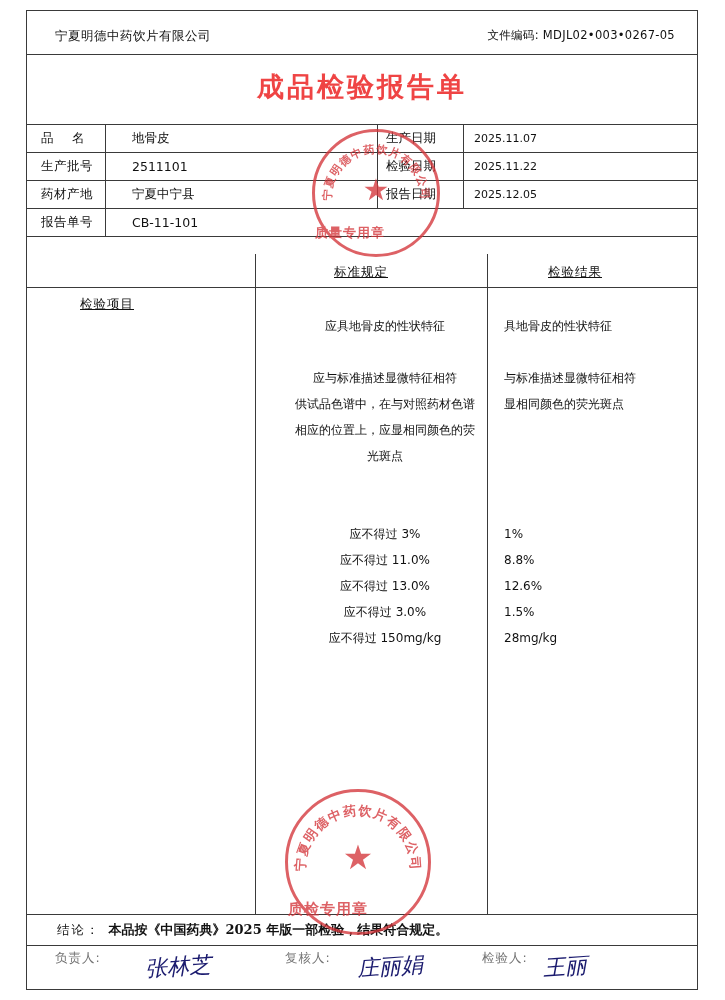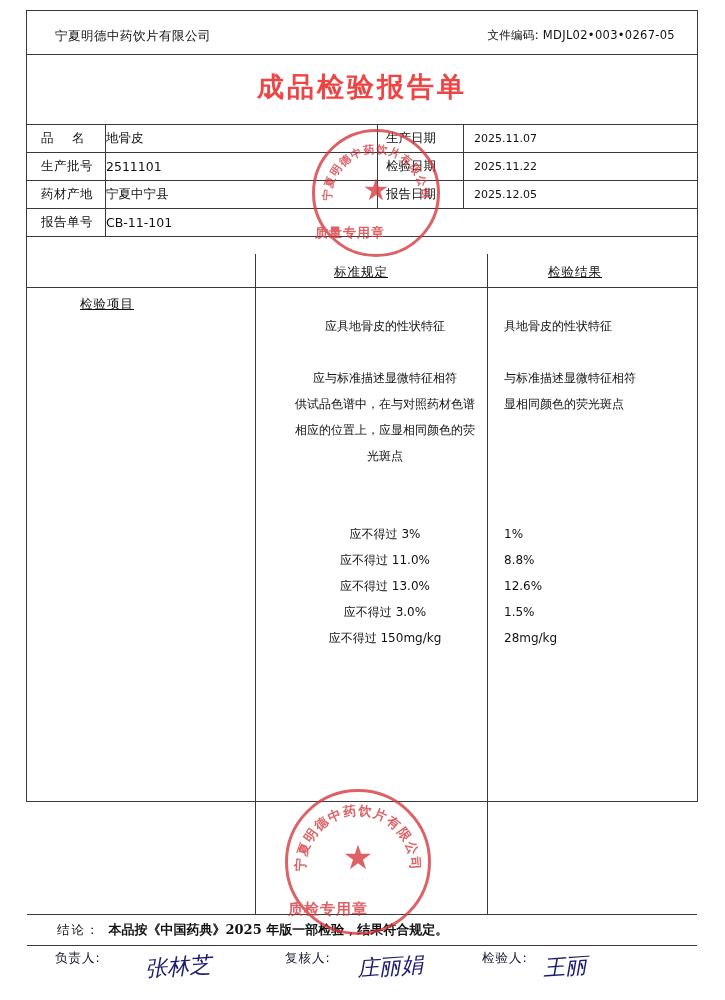--- a/index.html
+++ b/index.html
@@ -16,21 +16,21 @@
     height: 1000px;
     background: #ffffff;
     overflow: hidden;
     box-sizing: border-box;
   }
   .sheet {
     position: absolute;
     left: 26px;
     top: 10px;
     width: 672px;
-    height: 792px;
+    height: 980px;
     border: 1px solid #3a3a3a;
     box-sizing: border-box;
     background: #fff;
   }
   
   .hdr {
     position: absolute;
     left: 0;
     top: 0;
     width: 100%;
@@ -89,21 +89,21 @@
     align-items: center;
     font-size: 12.5px;
     color: #111;
     letter-spacing: 3px;
   }
   .cell-lbl.nospace { letter-spacing: 0.5px; }
   .cell-val {
     flex: 1;
     box-sizing: border-box;
     border-left: 1px solid #3a3a3a;
-    padding-left: 0;
+    padding-left: 26px;
     display: flex;
     align-items: center;
     font-size: 12.5px;
     color: #111;
   }
   .cell-lbl2 {
     width: 86px;
     box-sizing: border-box;
     border-left: 1px solid #3a3a3a;
     padding-left: 8px;
@@ -201,21 +201,21 @@
     font-weight: bold;
     font-family: "DejaVu Serif", "Liberation Serif", serif;
   }
   .sign {
     position: absolute;
     left: 0;
     top: 935px;
     width: 100%;
     height: 44px;
   }
-  .sign .slot { position: absolute; top: 4px; font-size: 12.5px; color: #0f172a; letter-spacing: 1px; }
+  .sign .slot { position: absolute; top: 4px; font-size: 12.5px; color: #737373; letter-spacing: 1px; }
   .s1 { left: 28px; }
   .s2 { left: 258px; }
   .s3 { left: 455px; }
   .sig {
     position: absolute;
     top: 6px;
     font-family: "DejaVu Serif", "Liberation Serif", serif;
     font-size: 22px;
     color: #1a1a6e;
     font-style: italic;

